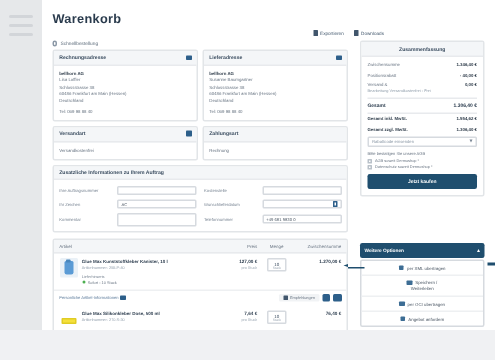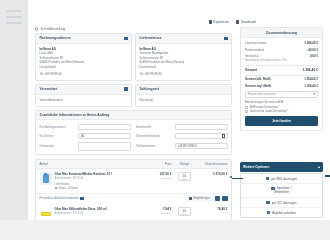--- a/index.html
+++ b/index.html
@@ -119,20 +119,21 @@
 <div class="page">
 
   <div class="rail">
     <div class="rail-line" style="top:10px"></div>
     <div class="rail-line" style="top:16px"></div>
     <div class="rail-line" style="top:22px"></div>
   </div>
 
   <div class="content">
 
+    <div class="title">Warenkorb</div>
 
     <div class="hdr-links">
       <div class="hdr-link">
         <span class="mini-ic"></span>
         <span>Exportieren</span>
       </div>
       <div class="hdr-link">
         <span class="mini-ic"></span>
         <span>Downloads</span>
       </div>

